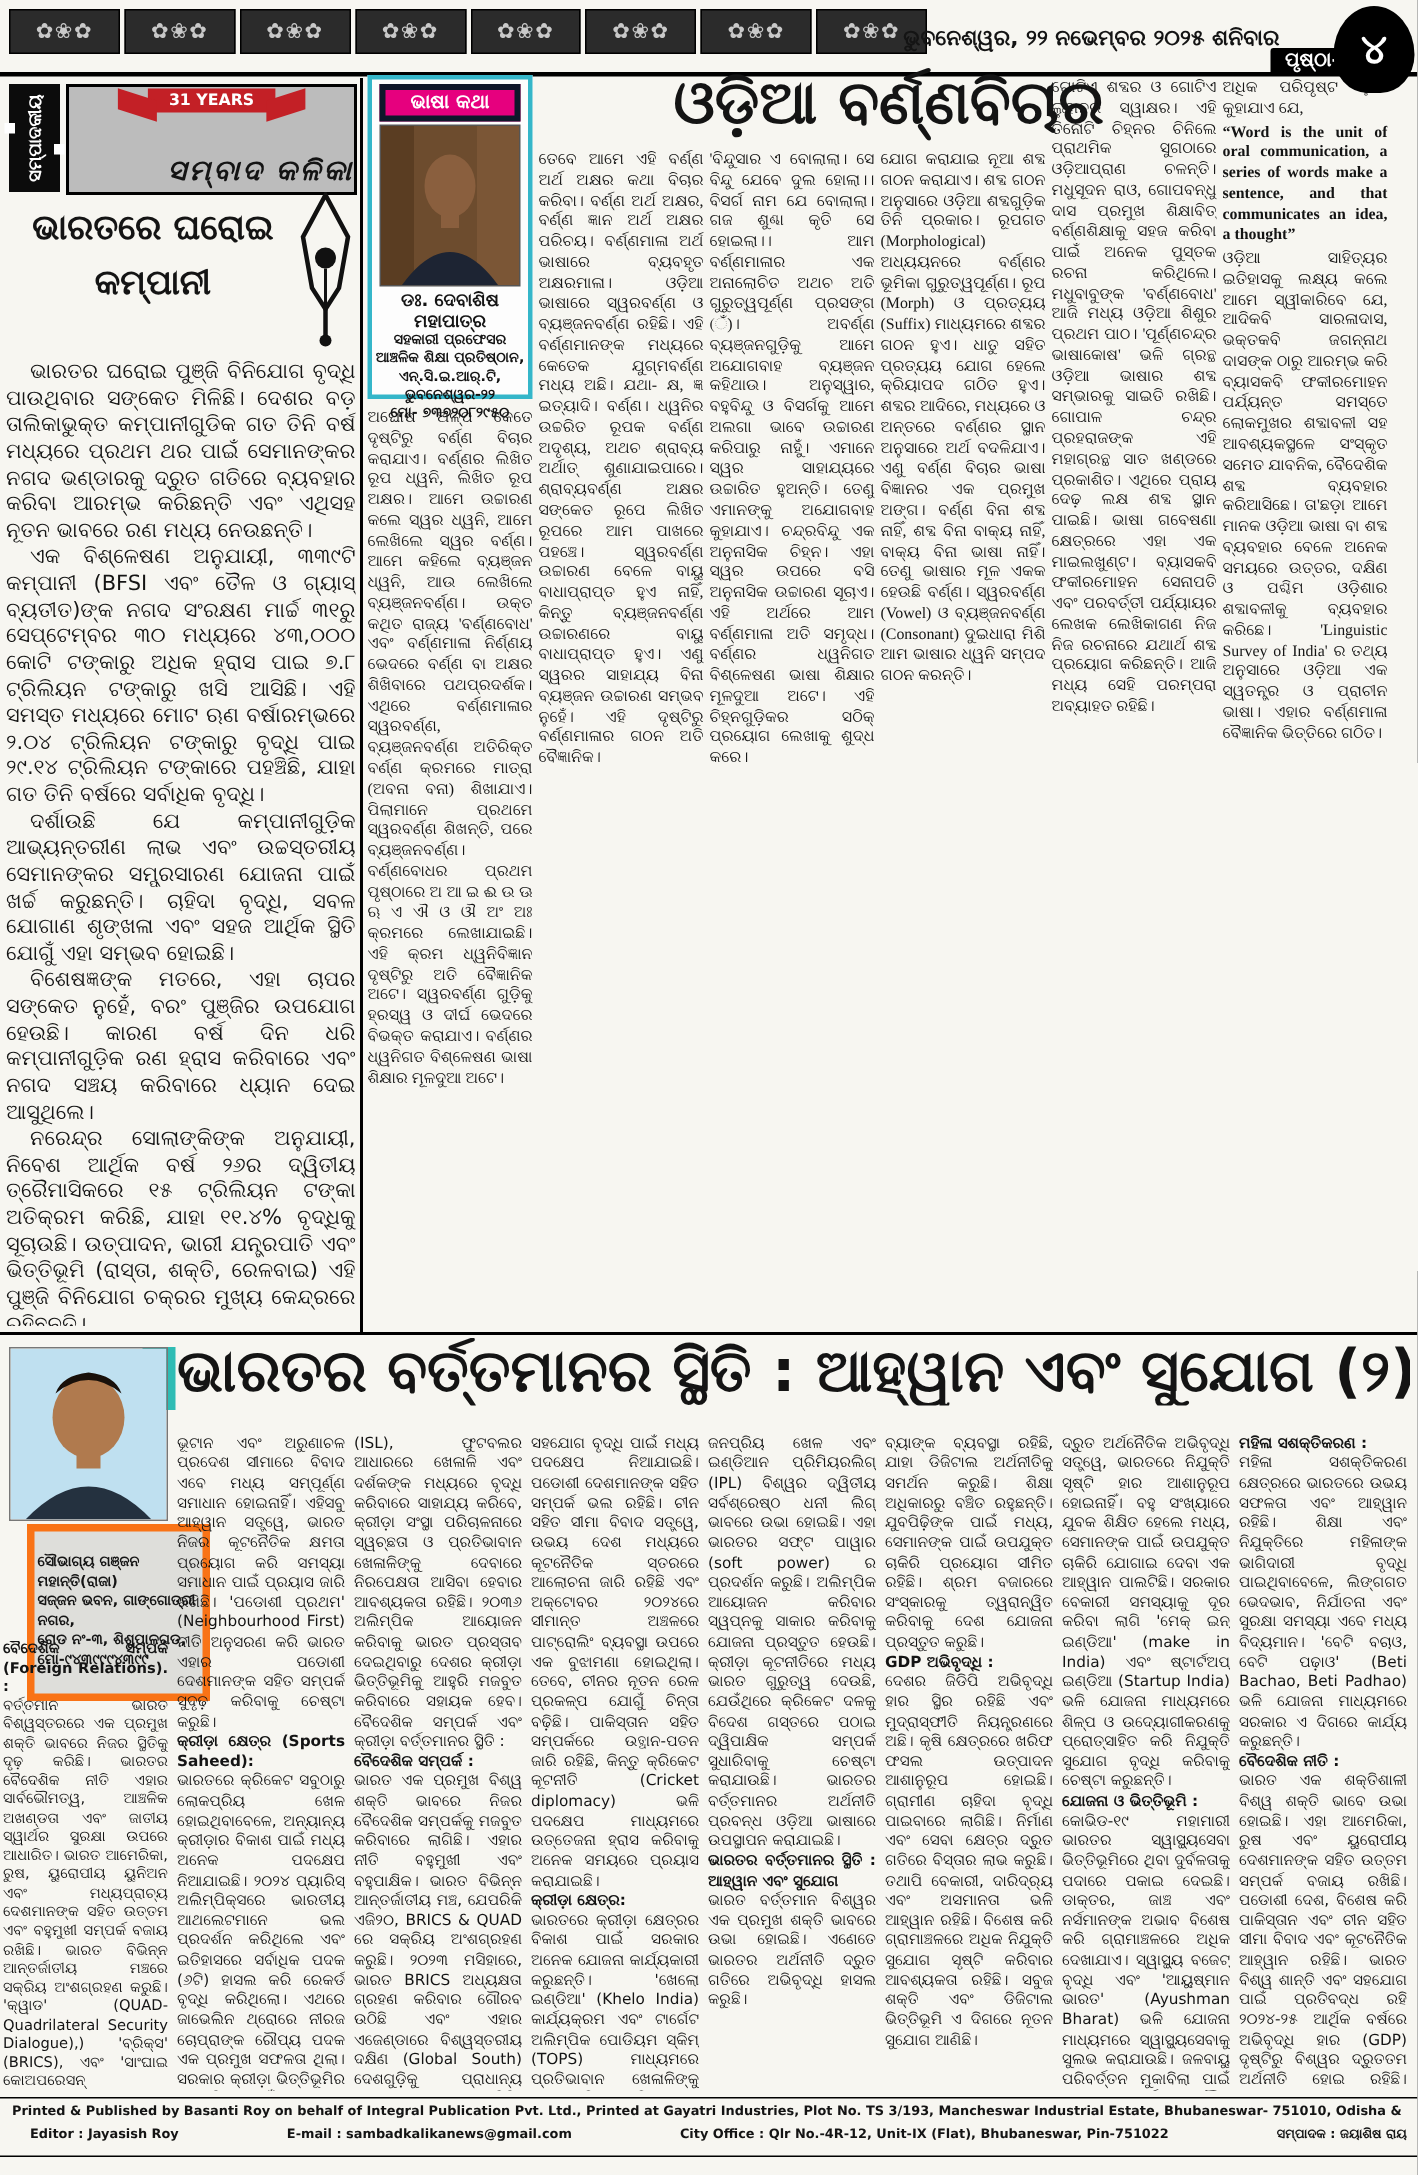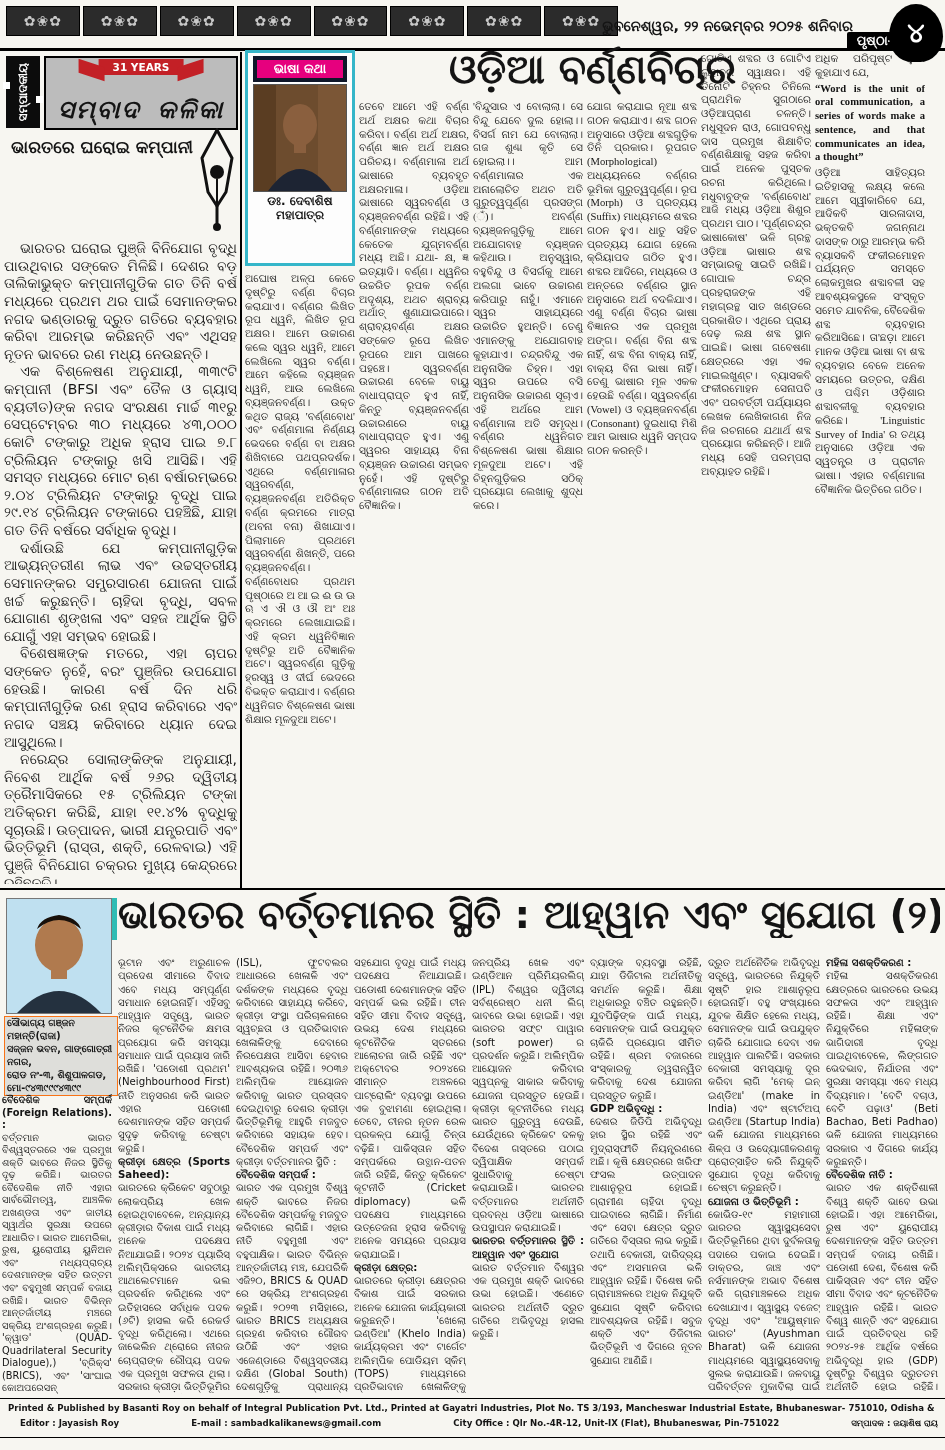--- a/index.html
+++ b/index.html
@@ -21,23 +21,23 @@
         color:#fff;display:flex;align-items:center;justify-content:center;}
   .section-strip span{writing-mode:vertical-rl;transform:rotate(180deg);font-size:12px;font-weight:bold;}
   .sq{position:absolute;width:7px;height:7px;background:#fff;left:-3px;}
   .sq.a{top:26px;} .sq.b{top:40px;left:auto;right:-3px;}
   .masthead-box{position:absolute;left:44px;top:56px;width:190px;height:70px;background:#bcbcbc;
         border:2px solid #000;}
   .ribbon{position:absolute;top:1px;left:50%;transform:translateX(-50%);background:#c32026;color:#fff;
         font-weight:bold;font-size:10.5px;padding:2px 14px;white-space:nowrap;z-index:2;}
   .ribbon:before,.ribbon:after{content:"";position:absolute;top:4px;width:26px;height:14px;background:#c32026;z-index:-1;}
   .ribbon:before{left:-20px;transform:skewY(18deg);} .ribbon:after{right:-20px;transform:skewY(-18deg);}
-  .logo-script{position:absolute;bottom:2px;width:100%;text-align:center;
-        font-family:Liberation Mono, monospace;font-style:italic;font-weight:bold;font-size:25px;letter-spacing:2px;}
-  .edit-headline{position:absolute;left:4px;top:134px;width:196px;font-size:17px;font-weight:bold;
+  .logo-script{position:absolute;bottom:2px;width:100%;text-align:right;
+        font-family:Liberation Sans, sans-serif;font-style:italic;font-weight:bold;font-size:19px;letter-spacing:2px;}
+  .edit-headline{position:absolute;left:4px;top:134px;width:196px;font-size:23px;font-weight:bold;
         line-height:1.6;text-align:center;}
   .pen-nib{position:absolute;left:196px;top:128px;}
   .edit-body{position:absolute;left:4px;top:240px;width:233px;height:644px;overflow:hidden;
         font-size:14px;line-height:1.26;text-align:justify;}
   .edit-body .seg{text-indent:16px;margin:0;}
   .vrule-top{position:absolute;left:240px;top:52px;width:2px;height:836px;background:#000;}
   
   .kicker-box{position:absolute;left:245px;top:50px;width:110px;height:216px;border:3px solid #35b6c9;
         background:#fdfdfd;box-sizing:border-box;}
   .kicker-label{margin:3px auto 2px;width:86px;background:#e6007e;color:#fff;font-weight:bold;
@@ -48,22 +48,22 @@
   .lang-headline{position:absolute;left:420px;top:42px;width:345px;height:54px;font-size:40px;
         font-weight:bold;text-align:center;line-height:54px;white-space:nowrap;overflow:hidden;}
   .tcol{position:absolute;width:110px;overflow:hidden;font-size:10.6px;line-height:1.3;text-align:justify;}
   .tcol .seg{margin:0 0 2px;font-family:Liberation Serif, serif;} .seg.bold{font-weight:bold;}
   .mid-rule{position:absolute;left:0;top:888px;width:945px;height:2px;background:#000;}
   
   .teal-block{position:absolute;left:95px;top:898px;width:22px;height:42px;background:#2fbcb4;}
   .feat-headline{position:absolute;left:118px;top:892px;width:822px;font-size:39px;font-weight:bold;
         text-align:center;white-space:nowrap;overflow:hidden;}
   .feat-photo{position:absolute;left:6px;top:898px;width:104px;height:114px;border:1px solid #777;overflow:hidden;}
-  .feat-caption{position:absolute;left:4px;top:1016px;width:108px;background:#dededa;border:1px solid #f97316;
-        font-size:9.6px;font-weight:bold;line-height:1.35;padding:0 2px;}
+  .feat-caption{position:absolute;left:18px;top:1016px;width:108px;background:#dededa;border:5px solid #f97316;
+        font-size:9.6px;font-weight:bold;line-height:1.35;padding:15px 2px;}
   .feat-sidebar{position:absolute;left:2px;top:1094px;width:110px;height:300px;overflow:hidden;
         font-size:9.8px;line-height:1.28;text-align:justify;}
   .fcol{position:absolute;top:956px;height:438px;width:112px;overflow:hidden;font-size:10.2px;
         line-height:1.3;text-align:justify;}
   
   .footer-rule{position:absolute;left:0;top:1398px;width:945px;height:1px;background:#000;}
   .footer-rule2{position:absolute;left:0;top:1437px;width:945px;height:1px;background:#000;}
   .foot1{position:absolute;left:8px;top:1403px;width:930px;font-size:8.6px;font-weight:bold;white-space:nowrap;overflow:hidden;}
   .foot2{position:absolute;left:8px;top:1418px;width:930px;font-size:8.6px;font-weight:bold;display:flex;justify-content:space-between;}
   .foot2 span{white-space:nowrap;padding-left:12px;}
@@ -124,20 +124,27 @@
       <svg width="92" height="106" viewBox="0 0 92 106">
         <rect width="92" height="106" fill="#6d4c2e"></rect>
         <rect x="0" y="0" width="22" height="106" fill="#5a3d22"></rect>
         <rect x="64" y="0" width="28" height="106" fill="#7b5636"></rect>
         <ellipse cx="46" cy="40" rx="17" ry="21" fill="#8a5f3e"></ellipse>
         <path d="M14 106 Q46 62 78 106 Z" fill="#1d2433"></path>
         <rect x="40" y="54" width="12" height="14" fill="#8a5f3e"></rect>
       </svg>
     </div>
     <div class="kicker-name">ଡଃ. ଦେବାଶିଷ ମହାପାତ୍ର</div>
+    <div class="kicker-lines">
+        <div class="seg">ସହକାରୀ ପ୍ରଫେସର</div>
+        <div class="seg">ଆଞ୍ଚଳିକ ଶିକ୍ଷା ପ୍ରତିଷ୍ଠାନ,</div>
+        <div class="seg">ଏନ୍.ସି.ଇ.ଆର୍.ଟି,</div>
+        <div class="seg">ଭୁବନେଶ୍ୱର-୨୨</div>
+        <div class="seg">ମୋ- ୭୩୭୨୦୮୨୯୫୦</div>
+      </div>
   </div>
   <div class="lang-headline">ଓଡ଼ିଆ ବର୍ଣ୍ଣବିଚାର</div>
   <div class="tcol" style="left:245px;top:272px;height:612px;">
       <div class="seg">ଅଘୋଷ ଅଳ୍ପ କେତେ ଦୃଷ୍ଟିରୁ ବର୍ଣ୍ଣ ବିଚାର କରାଯାଏ। ବର୍ଣ୍ଣର ଲିଖିତ ରୂପ ଧ୍ୱନି, ଲିଖିତ ରୂପ ଅକ୍ଷର। ଆମେ ଉଚ୍ଚାରଣ କଲେ ସ୍ୱର ଧ୍ୱନି, ଆମେ ଲେଖିଲେ ସ୍ୱର ବର୍ଣ୍ଣ। ଆମେ କହିଲେ ବ୍ୟଞ୍ଜନ ଧ୍ୱନି, ଆଉ ଲେଖିଲେ ବ୍ୟଞ୍ଜନବର୍ଣ୍ଣ। ଉକ୍ତ କଥିତ ରାଜ୍ୟ 'ବର୍ଣ୍ଣବୋଧ' ଏବଂ ବର୍ଣ୍ଣମାଳା ନିର୍ଣ୍ଣୟ ଭେଦରେ ବର୍ଣ୍ଣ ବା ଅକ୍ଷର ଶିଖିବାରେ ପଥପ୍ରଦର୍ଶକ। ଏଥିରେ ବର୍ଣ୍ଣମାଳାର ସ୍ୱରବର୍ଣ୍ଣ, ବ୍ୟଞ୍ଜନବର୍ଣ୍ଣ ଅତିରିକ୍ତ ବର୍ଣ୍ଣ କ୍ରମରେ ମାତ୍ରା (ଅବନା ବନା) ଶିଖାଯାଏ। ପିଲାମାନେ ପ୍ରଥମେ ସ୍ୱରବର୍ଣ୍ଣ ଶିଖନ୍ତି, ପରେ ବ୍ୟଞ୍ଜନବର୍ଣ୍ଣ। ବର୍ଣ୍ଣବୋଧର ପ୍ରଥମ ପୃଷ୍ଠାରେ ଅ ଆ ଇ ଈ ଉ ଊ ଋ ଏ ଐ ଓ ଔ ଅଂ ଅଃ କ୍ରମରେ ଲେଖାଯାଇଛି। ଏହି କ୍ରମ ଧ୍ୱନିବିଜ୍ଞାନ ଦୃଷ୍ଟିରୁ ଅତି ବୈଜ୍ଞାନିକ ଅଟେ। ସ୍ୱରବର୍ଣ୍ଣ ଗୁଡ଼ିକୁ ହ୍ରସ୍ୱ ଓ ଦୀର୍ଘ ଭେଦରେ ବିଭକ୍ତ କରାଯାଏ। ବର୍ଣ୍ଣର ଧ୍ୱନିଗତ ବିଶ୍ଳେଷଣ ଭାଷା ଶିକ୍ଷାର ମୂଳଦୁଆ ଅଟେ।</div>
     </div>
   <div class="tcol" style="left:359px;top:100px;height:784px;">
       <div class="seg">ତେବେ ଆମେ ଏହି ବର୍ଣ୍ଣ ଅର୍ଥ ଅକ୍ଷର କଥା ବିଚାର କରିବା। ବର୍ଣ୍ଣ ଅର୍ଥ ଅକ୍ଷର, ବର୍ଣ୍ଣ ଜ୍ଞାନ ଅର୍ଥ ଅକ୍ଷର ପରିଚୟ। ବର୍ଣ୍ଣମାଳା ଅର୍ଥ ଭାଷାରେ ବ୍ୟବହୃତ ଅକ୍ଷରମାଳା। ଓଡ଼ିଆ ଭାଷାରେ ସ୍ୱରବର୍ଣ୍ଣ ଓ ବ୍ୟଞ୍ଜନବର୍ଣ୍ଣ ରହିଛି। ଏହି ବର୍ଣ୍ଣମାନଙ୍କ ମଧ୍ୟରେ କେତେକ ଯୁଗ୍ମବର୍ଣ୍ଣ ମଧ୍ୟ ଅଛି। ଯଥା- କ୍ଷ, ଜ୍ଞ ଇତ୍ୟାଦି। ବର୍ଣ୍ଣ। ଧ୍ୱନିର ଉଚ୍ଚରିତ ରୂପକ ବର୍ଣ୍ଣ ଅଦୃଶ୍ୟ, ଅଥଚ ଶ୍ରାବ୍ୟ ଅର୍ଥାତ୍ ଶୁଣାଯାଇପାରେ। ଶ୍ରାବ୍ୟବର୍ଣ୍ଣ ଅକ୍ଷର ସଙ୍କେତ ରୂପେ ଲିଖିତ ରୂପରେ ଆମ ପାଖରେ ପହଞ୍ଚେ। ସ୍ୱରବର୍ଣ୍ଣ ଉଚ୍ଚାରଣ ବେଳେ ବାୟୁ ବାଧାପ୍ରାପ୍ତ ହୁଏ ନାହିଁ, କିନ୍ତୁ ବ୍ୟଞ୍ଜନବର୍ଣ୍ଣ ଉଚ୍ଚାରଣରେ ବାୟୁ ବାଧାପ୍ରାପ୍ତ ହୁଏ। ଏଣୁ ସ୍ୱରର ସାହାଯ୍ୟ ବିନା ବ୍ୟଞ୍ଜନ ଉଚ୍ଚାରଣ ସମ୍ଭବ ନୁହେଁ। ଏହି ଦୃଷ୍ଟିରୁ ବର୍ଣ୍ଣମାଳାର ଗଠନ ଅତି ବୈଜ୍ଞାନିକ।</div>
     </div>
   <div class="tcol" style="left:473px;top:100px;height:784px;">
       <div class="seg">'ବିନ୍ଦୁସାର ଏ ବୋଲାଲା। ସେ ବିନ୍ଦୁ ଯେବେ ଦୁଲ ହୋଲା।। ବିସର୍ଗ ନାମ ଯେ ବୋଲାଲା। ଗଜ ଶୁଣ୍ଢା କୃତି ସେ ହୋଇଲା।। ଆମ ବର୍ଣ୍ଣମାଳାର ଏକ ଅନାଲୋଚିତ ଅଥଚ ଅତି ଗୁରୁତ୍ୱପୂର୍ଣ୍ଣ ପ୍ରସଙ୍ଗ (ଁ)। ଅବର୍ଣ୍ଣ ବ୍ୟଞ୍ଜନଗୁଡ଼ିକୁ ଆମେ ଅଯୋଗବାହ ବ୍ୟଞ୍ଜନ କହିଥାଉ। ଅନୁସ୍ୱାର, ବହୁବିନ୍ଦୁ ଓ ବିସର୍ଗକୁ ଆମେ ଅଲଗା ଭାବେ ଉଚ୍ଚାରଣ କରିପାରୁ ନାହୁଁ। ଏମାନେ ସ୍ୱର ସାହାଯ୍ୟରେ ଉଚ୍ଚାରିତ ହୁଅନ୍ତି। ତେଣୁ ଏମାନଙ୍କୁ ଅଯୋଗବାହ କୁହାଯାଏ। ଚନ୍ଦ୍ରବିନ୍ଦୁ ଏକ ଅନୁନାସିକ ଚିହ୍ନ। ଏହା ସ୍ୱର ଉପରେ ବସି ଅନୁନାସିକ ଉଚ୍ଚାରଣ ସୂଚାଏ। ଏହି ଅର୍ଥରେ ଆମ ବର୍ଣ୍ଣମାଳା ଅତି ସମୃଦ୍ଧ। ବର୍ଣ୍ଣର ଧ୍ୱନିଗତ ବିଶ୍ଳେଷଣ ଭାଷା ଶିକ୍ଷାର ମୂଳଦୁଆ ଅଟେ। ଏହି ଚିହ୍ନଗୁଡ଼ିକର ସଠିକ୍ ପ୍ରୟୋଗ ଲେଖାକୁ ଶୁଦ୍ଧ କରେ।</div>

